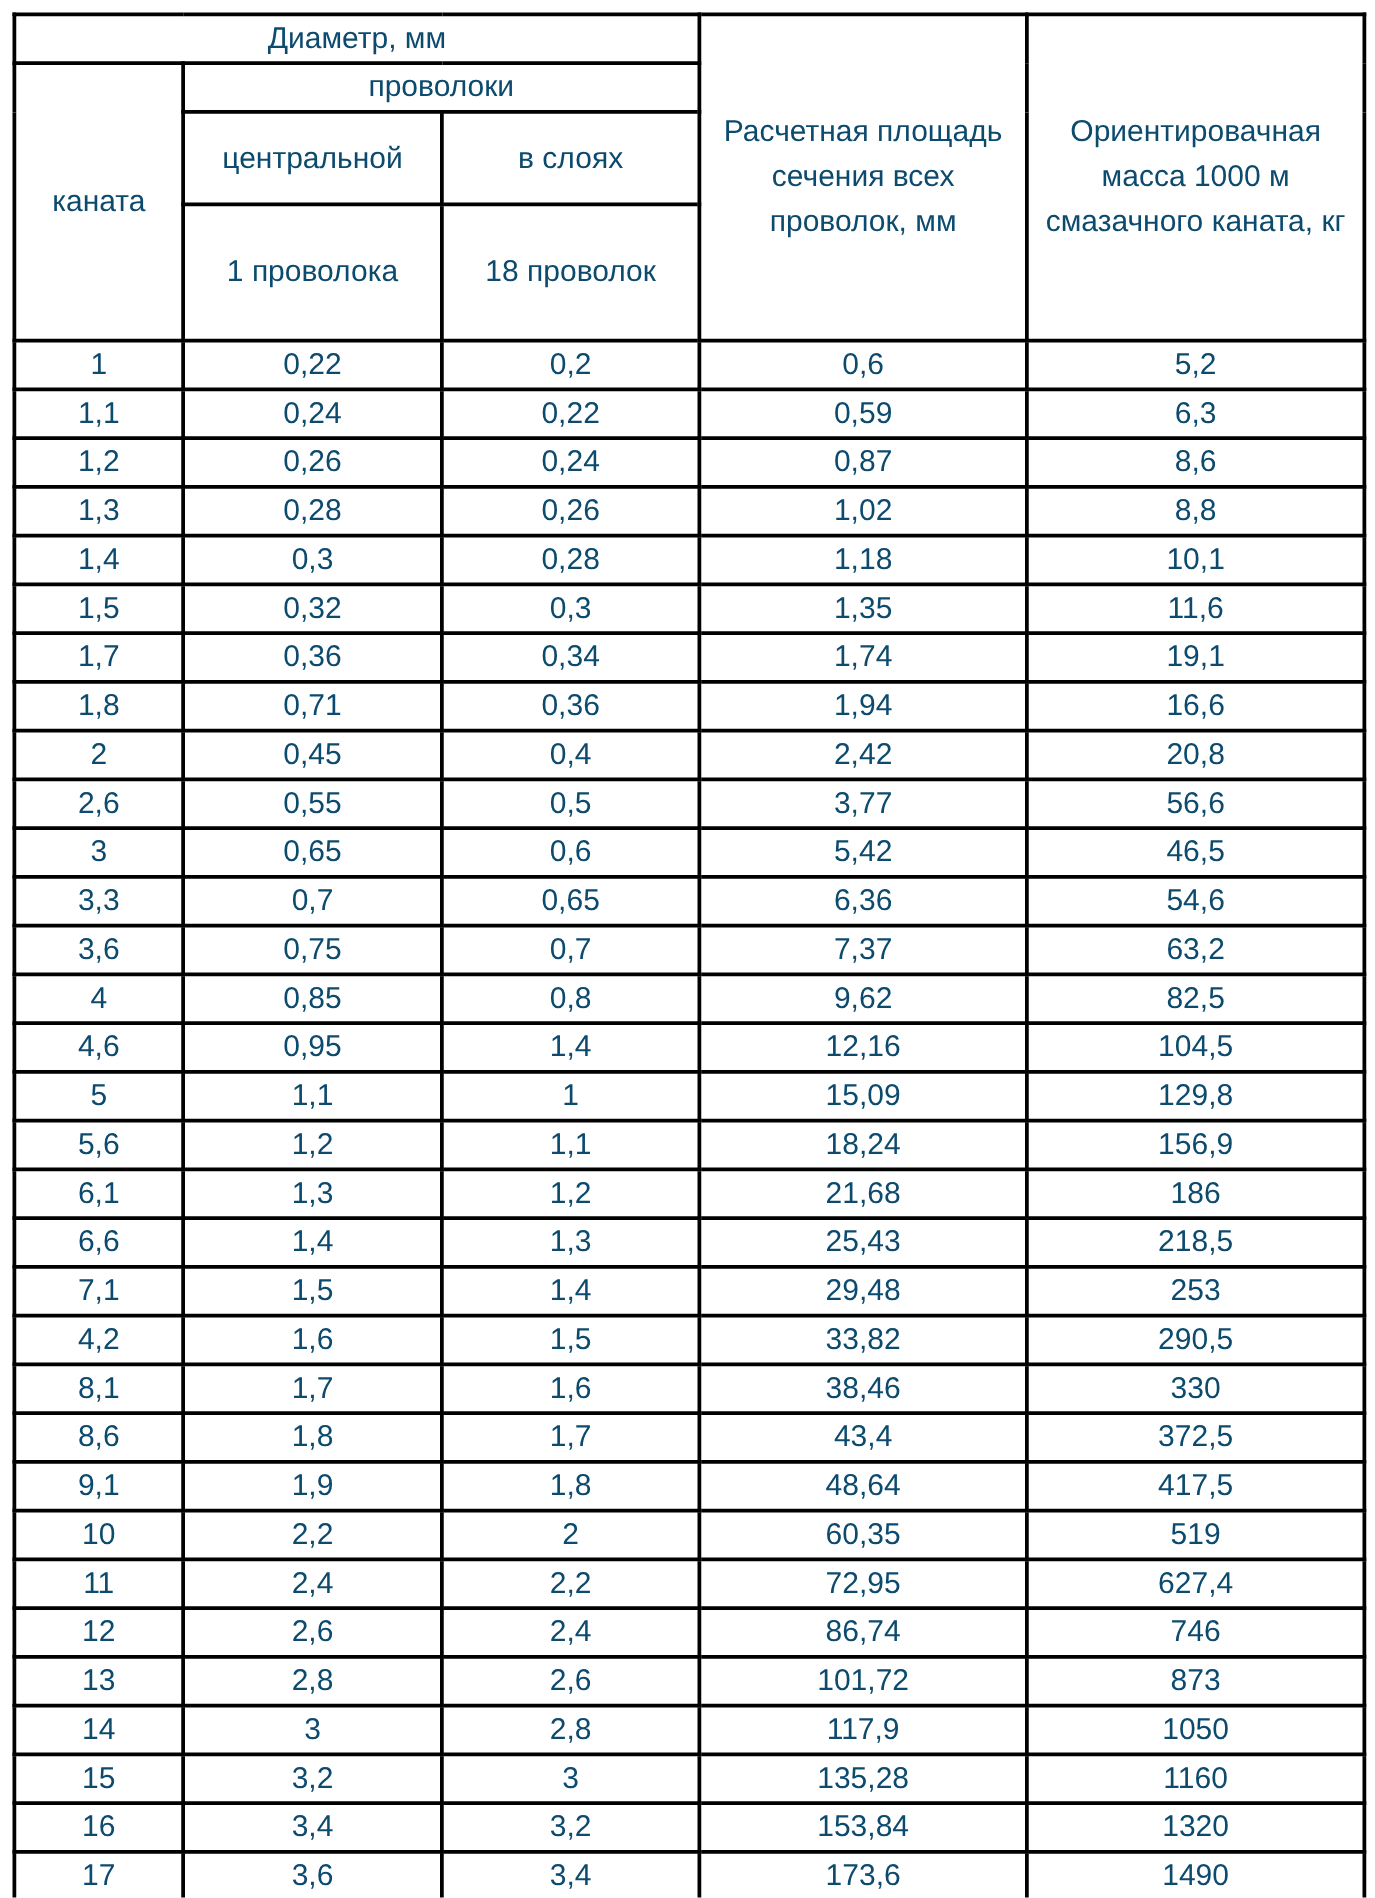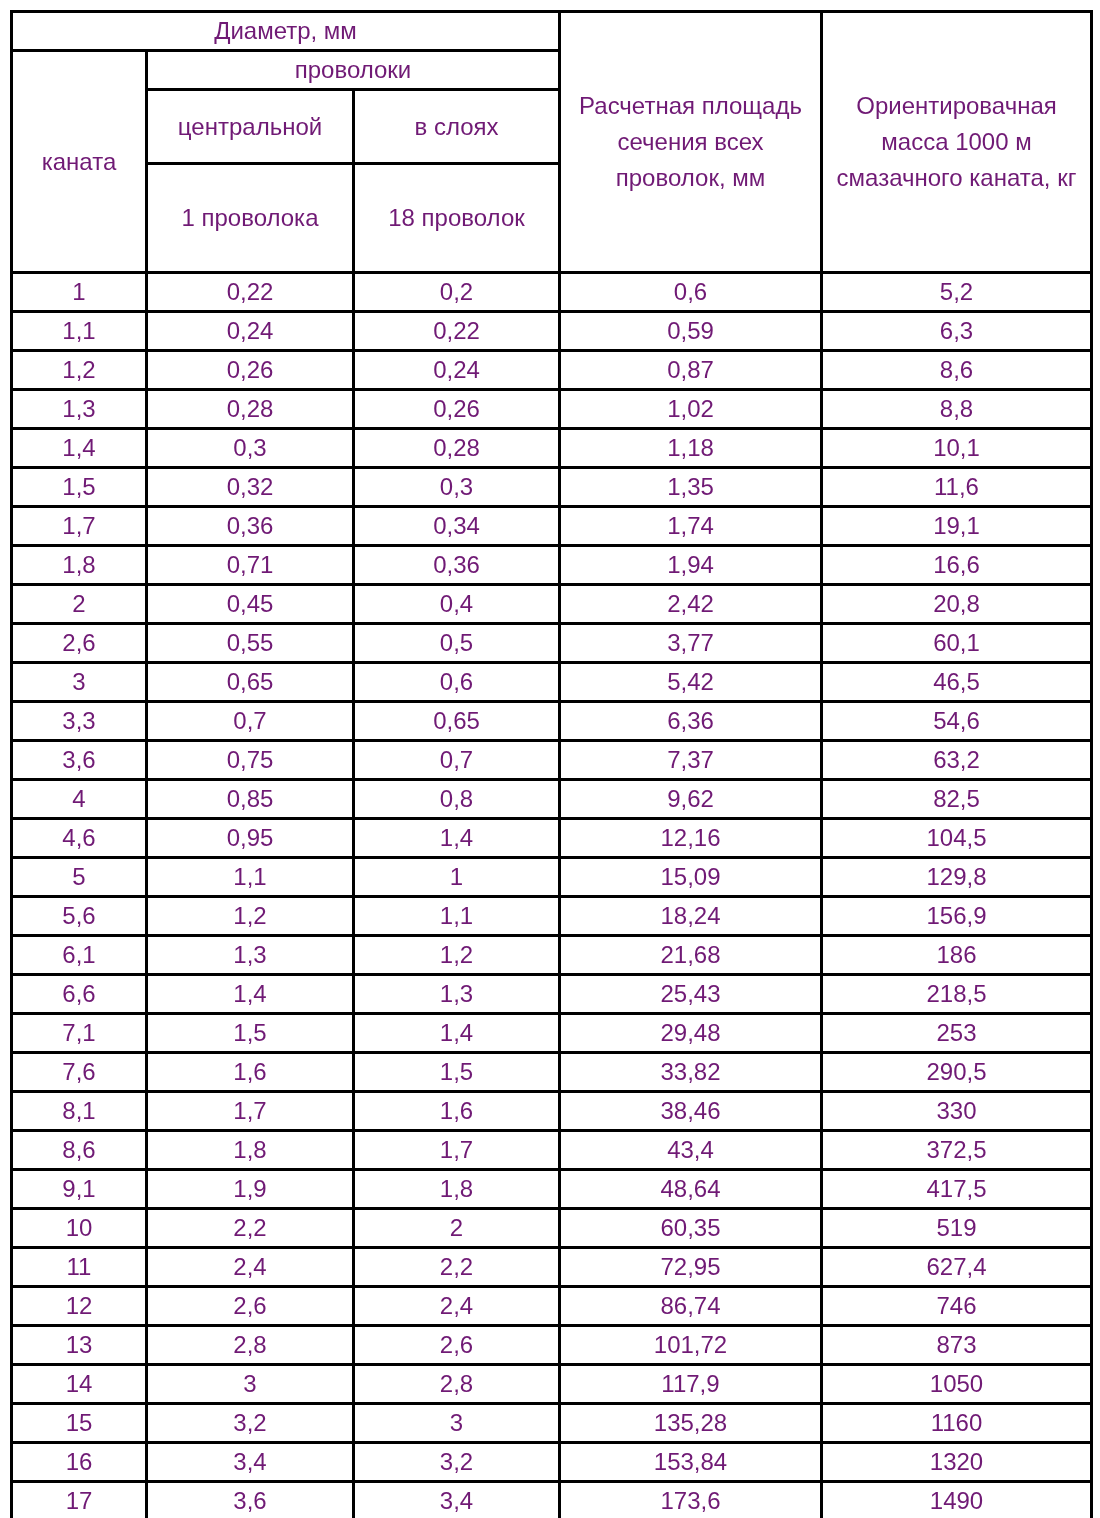--- a/index.html
+++ b/index.html
@@ -8,21 +8,21 @@
     background: #ffffff;
     width: 1100px;
   }
   .page {
     width: 1100px;
     height: 1518px;
     background: #ffffff;
     box-sizing: border-box;
     padding: 10px;
     font-family: "Liberation Sans", sans-serif;
-    color: #701a75;
+    color: #0c4a6e;
   }
   table.rope-table {
     border-collapse: collapse;
     table-layout: fixed;
     width: 1080px;
   }
   table.rope-table th,
   table.rope-table td {
     border: 3px solid #000000;
     text-align: center;
@@ -138,21 +138,21 @@
           <td>0,45</td>
           <td>0,4</td>
           <td>2,42</td>
           <td>20,8</td>
         </tr>
         <tr>
           <td>2,6</td>
           <td>0,55</td>
           <td>0,5</td>
           <td>3,77</td>
-          <td>60,1</td>
+          <td>56,6</td>
         </tr>
         <tr>
           <td>3</td>
           <td>0,65</td>
           <td>0,6</td>
           <td>5,42</td>
           <td>46,5</td>
         </tr>
         <tr>
           <td>3,3</td>
@@ -211,21 +211,21 @@
           <td>218,5</td>
         </tr>
         <tr>
           <td>7,1</td>
           <td>1,5</td>
           <td>1,4</td>
           <td>29,48</td>
           <td>253</td>
         </tr>
         <tr>
-          <td>7,6</td>
+          <td>4,2</td>
           <td>1,6</td>
           <td>1,5</td>
           <td>33,82</td>
           <td>290,5</td>
         </tr>
         <tr>
           <td>8,1</td>
           <td>1,7</td>
           <td>1,6</td>
           <td>38,46</td>

